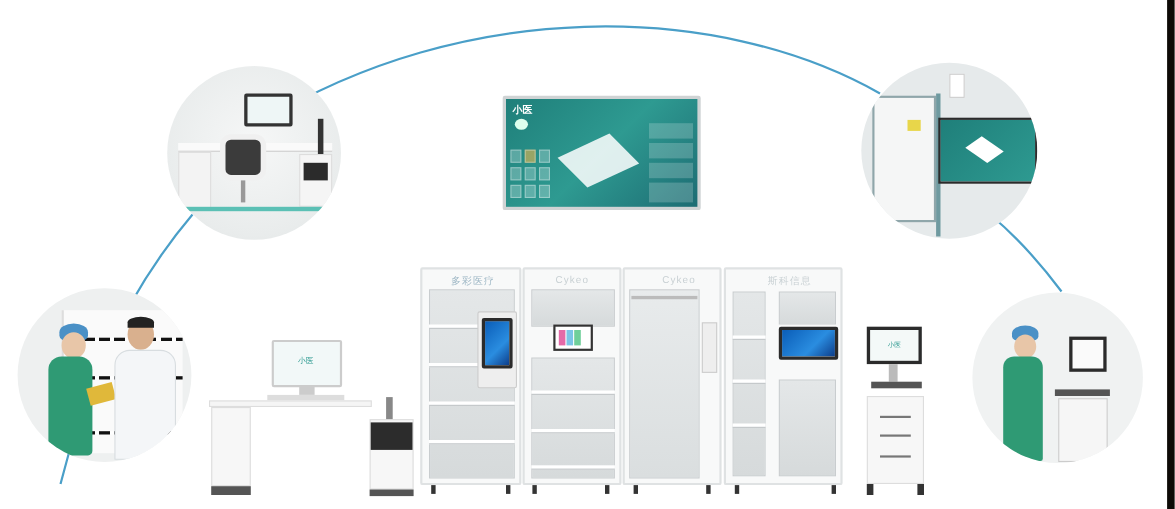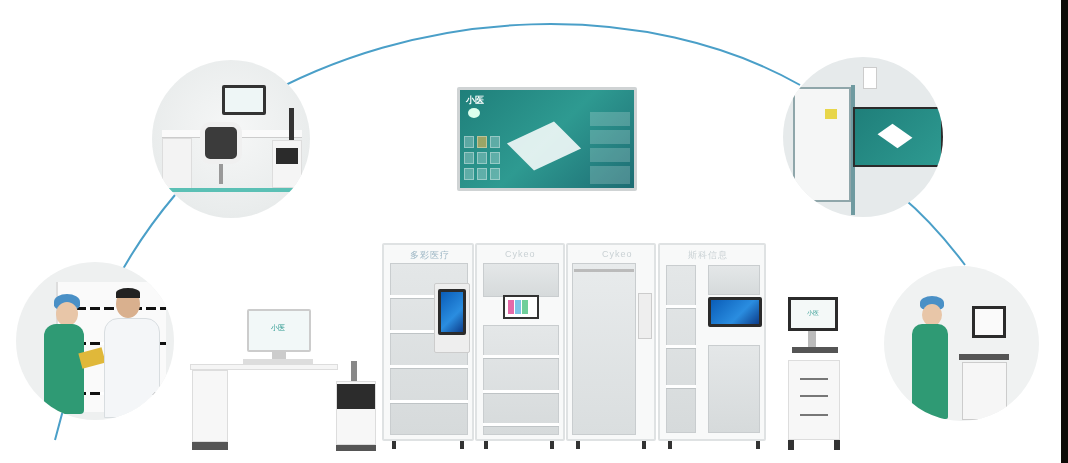--- a/index.html
+++ b/index.html
@@ -145,21 +145,21 @@
 <div class="cab" style="left:566px;top:243px;width:90px;height:198px">
   <span class="label" style="left:34px;top:4px">Cykeo</span>
   <div class="glass" style="left:4px;top:18px;width:64px;height:172px;background:linear-gradient(180deg,#e8ebec,#dadedf)"></div>
   <div class="abs" style="left:6px;top:24px;width:60px;height:3px;background:#bbb"></div>
   <div class="abs" style="left:70px;top:48px;width:14px;height:46px;background:#eee;border:1px solid #ccc"></div>
 </div>
 <div class="foot" style="left:576px;top:441px"></div>
 <div class="foot" style="left:642px;top:441px"></div>
 
 <div class="cab" style="left:658px;top:243px;width:108px;height:198px">
-  <span class="label" style="left:28px;top:4px">斯科信息</span>
+  <span class="label" style="left:38px;top:4px">斯科信息</span>
   <div class="glass" style="left:6px;top:20px;width:30px;height:168px"></div>
   <div class="shelf" style="left:6px;top:60px;width:30px"></div>
   <div class="shelf" style="left:6px;top:100px;width:30px"></div>
   <div class="shelf" style="left:6px;top:140px;width:30px"></div>
   <div class="glass" style="left:48px;top:20px;width:52px;height:30px"></div>
   <div class="win" style="left:48px;top:52px;width:54px;height:30px"></div>
   <div class="glass" style="left:48px;top:100px;width:52px;height:88px"></div>
 </div>
 <div class="foot" style="left:668px;top:441px"></div>
 <div class="foot" style="left:756px;top:441px"></div>

